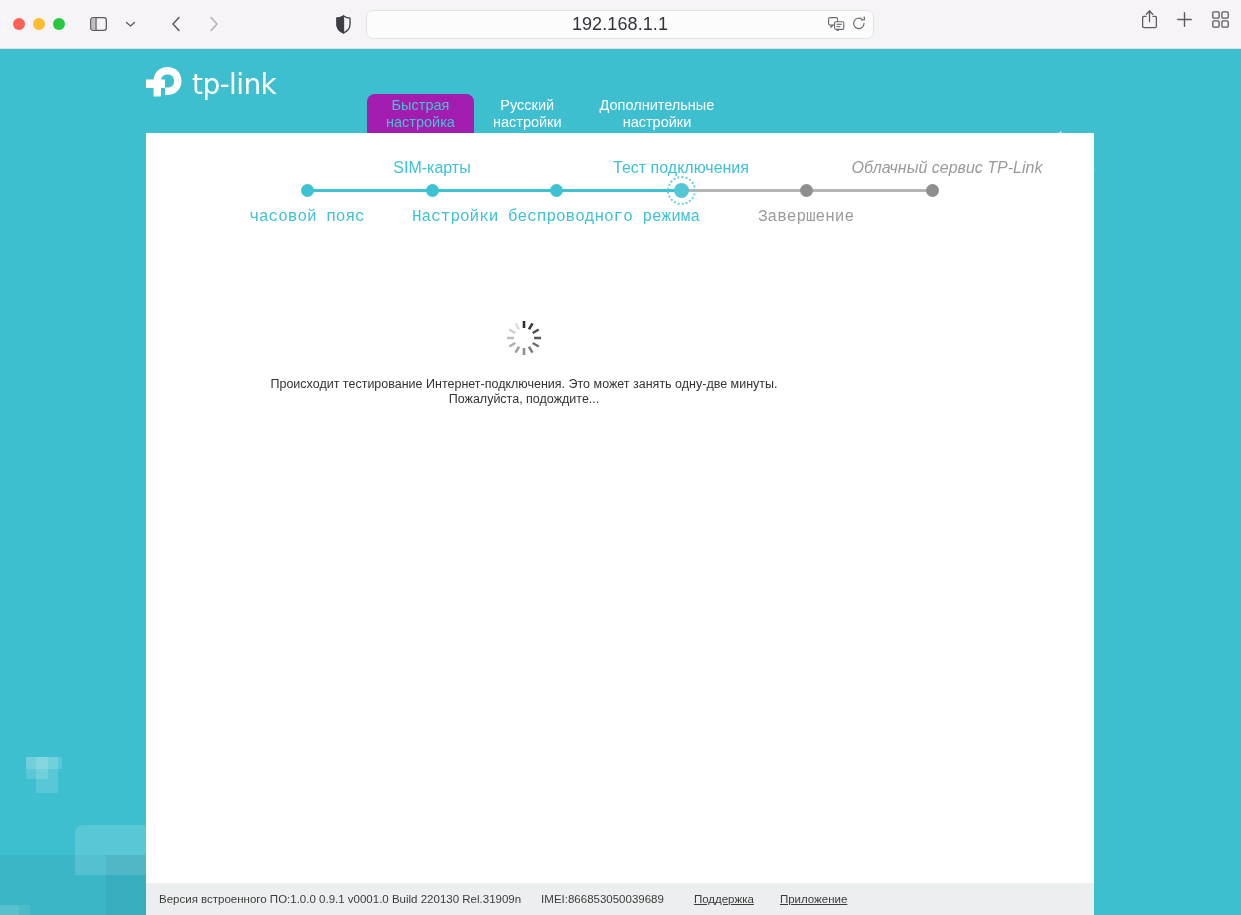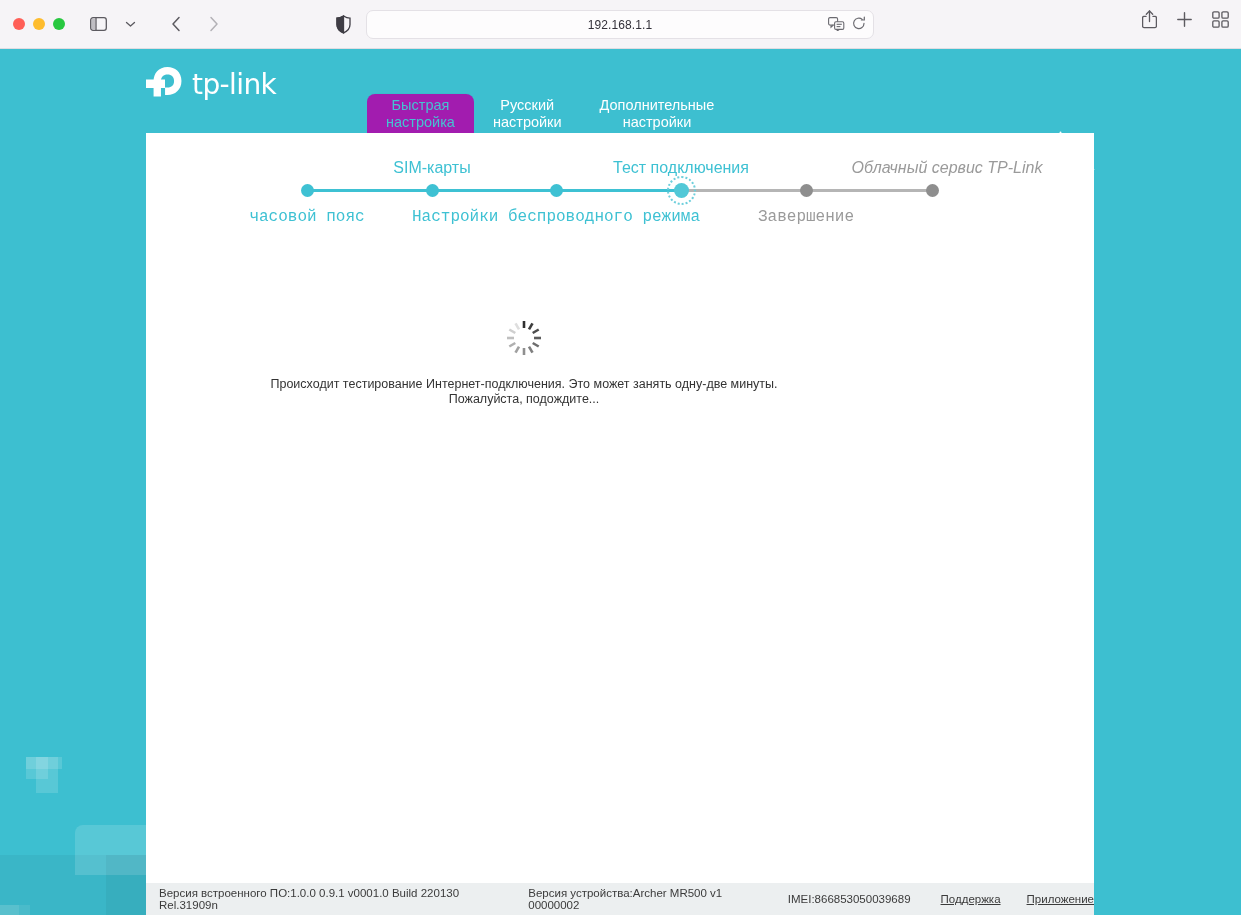--- a/index.html
+++ b/index.html
@@ -34,21 +34,21 @@
 
   .url-wrap {
     position: absolute; left: 366px; top: 10px;
     width: 508px; height: 29px;
     background: #fdfcfd;
     border: 1px solid #e4e1e6;
     border-radius: 7px;
     display: flex; align-items: center; justify-content: center;
   }
   .url-text {
-    font-size: 12px; color: #33313a; letter-spacing: .1px;
+    font-size: 18px; color: #33313a; letter-spacing: .1px;
   }
   .url-right {
     position: absolute; right: 7px; top: 0; height: 29px;
     display: flex; align-items: center; gap: 7px;
   }
   .shield-icon { position: absolute; left: 336px; top: 15px; color: #3f3d45; }
   .toolbar-right {
     position: absolute; right: 12px; top: 10px;
     display: flex; align-items: center; gap: 19px;
     color: #5c5a60;
@@ -386,20 +386,19 @@
       </svg>
       <div class="loading-text">
         <div>Происходит тестирование Интернет-подключения. Это может занять одну-две минуты.</div>
         <div>Пожалуйста, подождите...</div>
       </div>
     </div>
   </div>
 
   <div class="footer">
     <span>Версия встроенного ПО:1.0.0 0.9.1 v0001.0 Build 220130 Rel.31909n</span>
-    <span>Версия устройства:Archer MR500 v1 00000002</span>
     <span>IMEI:866853050039689</span>
     <span class="links">
       <a href="#">Поддержка</a>
       <a href="#">Приложение</a>
     </span>
   </div>
 </div>
 
 </body></html>

